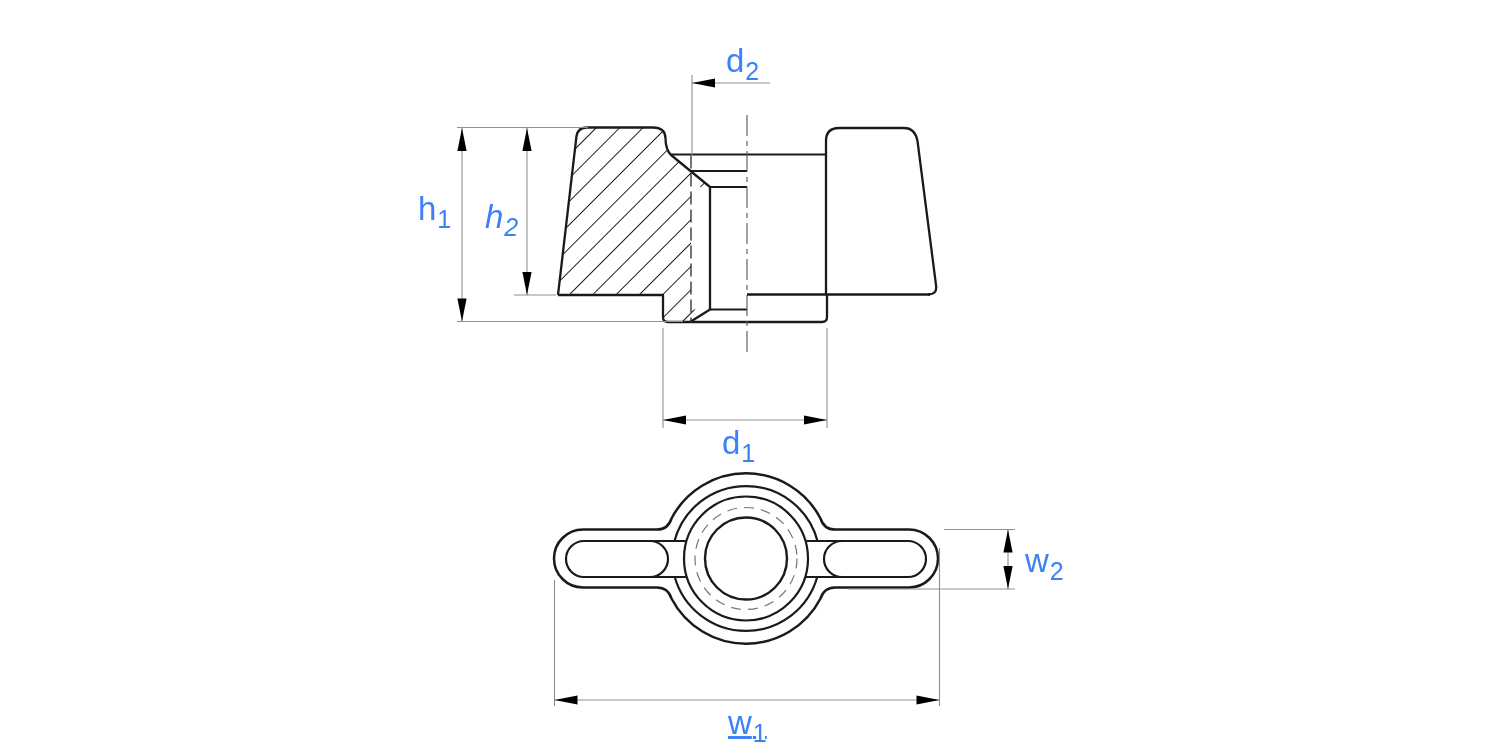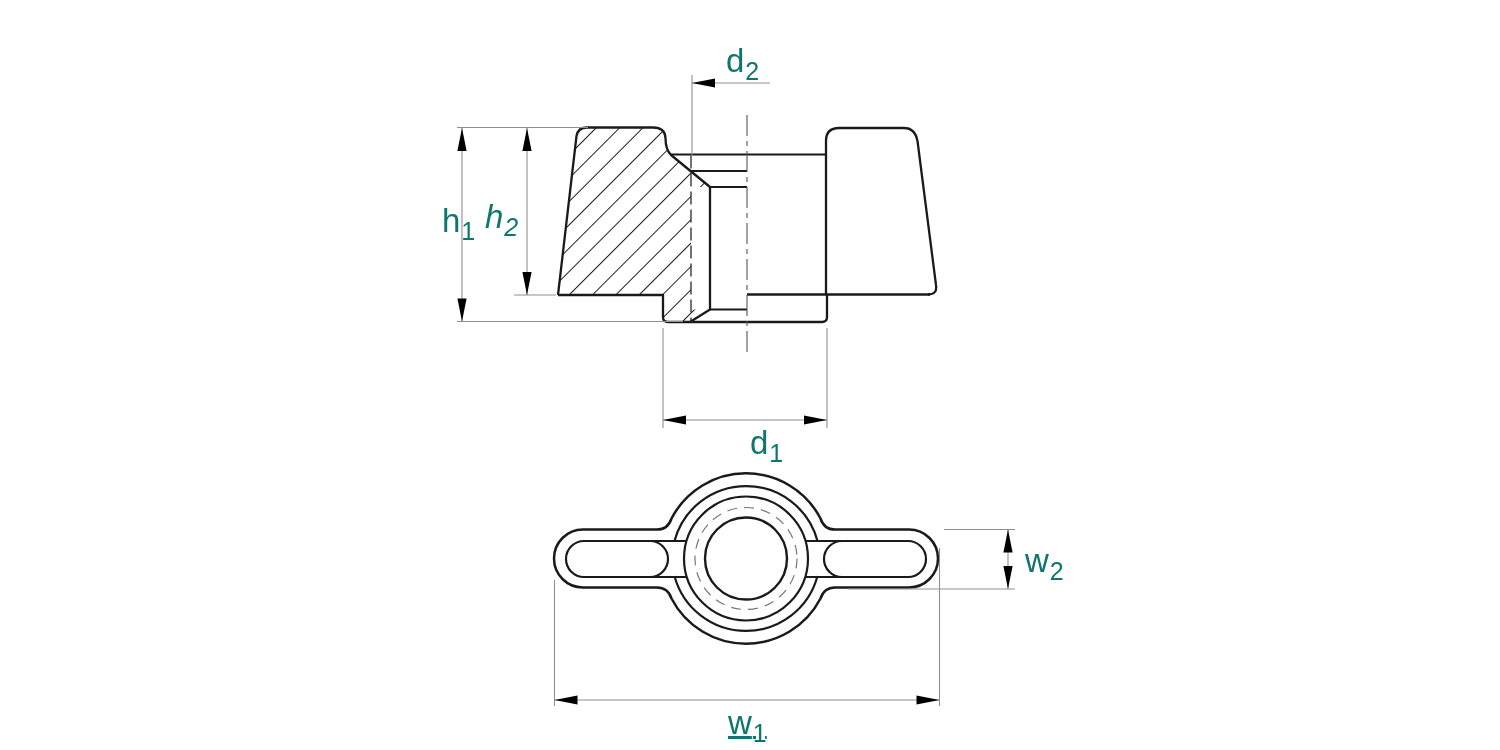--- a/index.html
+++ b/index.html
@@ -7,21 +7,21 @@
     position: relative;
     width: 1500px;
     height: 750px;
     background: #ffffff;
     overflow: hidden;
     font-family: "Liberation Sans", sans-serif;
   }
   .drawing-svg { position: absolute; left: 0; top: 0; }
   .dim-label {
     position: absolute;
-    color: #0f766e;
+    color: #3b82f6;
     font-size: 33px;
     line-height: 1;
     white-space: nowrap;
     user-select: none;
   }
   .dim-label .sub {
     font-size: 25px;
     position: relative;
     top: 8px;
     margin-left: 1px;
@@ -133,29 +133,29 @@
       <path d="M 939.5,700 L 916.5,695.4 L 916.5,704.6 Z"></path>
       <path d="M 1008,529.5 L 1003.4,552.5 L 1012.6,552.5 Z"></path>
       <path d="M 1008,589 L 1003.4,566 L 1012.6,566 Z"></path>
     </g>
   </svg>
 
   <div class="dim-label" style="left:726px; top:44px;">
     <span>d</span><span class="sub">2</span>
   </div>
 
-  <div class="dim-label" style="left:418px; top:204px;margin-left:24px;">
+  <div class="dim-label" style="left:418px; top:192px;">
     <span>h</span><span class="sub">1</span>
   </div>
 
   <div class="dim-label" style="left:485px; top:200px;font-style:italic;">
     <span>h</span><span class="sub">2</span>
   </div>
 
-  <div class="dim-label" style="left:750px; top:426px;">
+  <div class="dim-label" style="left:722px; top:426px;">
     <span>d</span><span class="sub">1</span>
   </div>
 
   <div class="dim-label" style="left:1025px; top:544px;text-align:right;">
     <span>w</span><span class="sub">2</span>
   </div>
 
   <div class="dim-label" style="left:728px; top:706px;text-decoration:underline;">
     <span>w</span><span class="sub">1</span>
   </div>

